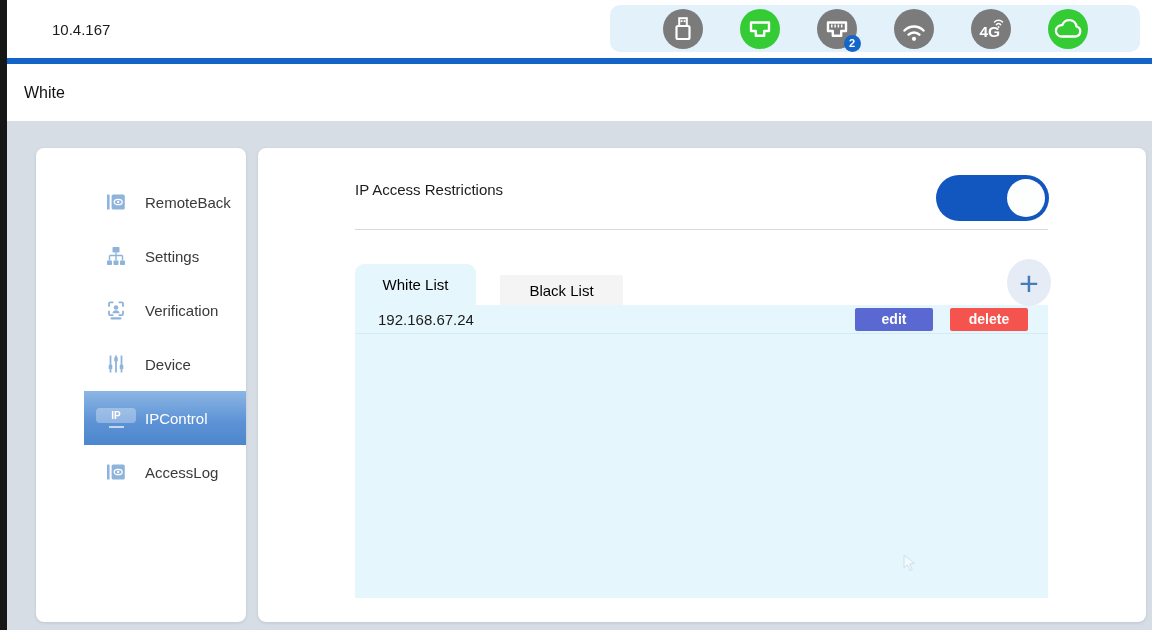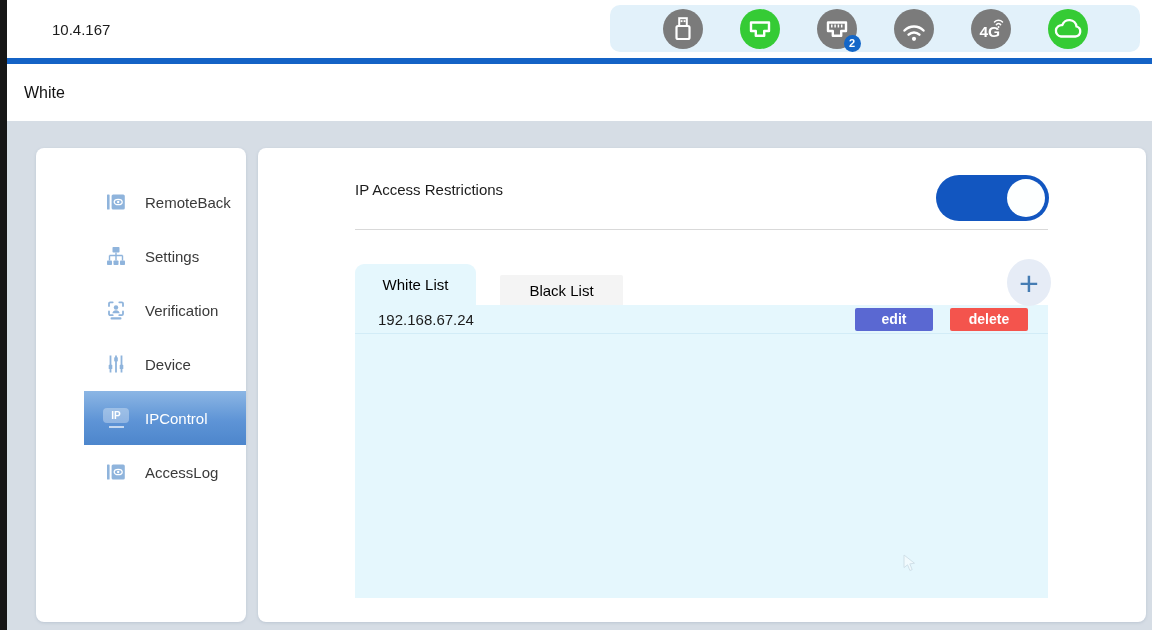--- a/index.html
+++ b/index.html
@@ -30,21 +30,21 @@
               color:#fff; font-size:15px; font-family:inherit; display:flex; align-items:center; justify-content:center;
               box-shadow:inset 0 2px 3px rgba(255,255,255,.45), 0 1px 2px rgba(0,0,0,.18); }
 
   
   .sidebar { position:absolute; left:36px; top:148px; width:210px; height:474px; background:#fff; border-radius:8px;
              padding-top:27px; overflow:hidden; box-shadow:0 1px 3px rgba(110,130,155,.25);padding-left:48px; }
   .side-item { height:54px; display:flex; align-items:center; gap:17px; padding-left:20px; font-size:15px; color:#3a3a3a; cursor:pointer; }
   .side-item .side-icon { width:24px; height:24px; color:#8fb4dc; flex:0 0 auto; display:flex; align-items:center; justify-content:center; }
   .side-item.selected { background:linear-gradient(180deg,#8cb6e4 0%,#5e94d6 55%,#4d86cc 100%); color:#ffffff; }
   .ip-glyph { width:24px; height:24px; display:flex; flex-direction:column; align-items:center; justify-content:center; }
-  .ip-glyph .ip-box { width:26px; height:15px; border-radius:4px; background:rgba(255,255,255,.32); color:#fff;
+  .ip-glyph .ip-box { width:40px; height:15px; border-radius:4px; background:rgba(255,255,255,.32); color:#fff;
                       font-size:10px; font-weight:bold; display:flex; align-items:center; justify-content:center; }
   .ip-glyph .ip-bar { width:15px; height:2px; background:rgba(255,255,255,.65); margin-top:3px; }
 
   
   .main { position:absolute; left:258px; top:148px; width:888px; height:474px; background:#fff; border-radius:8px;
           box-shadow:0 1px 3px rgba(110,130,155,.25); }
   .restrict-label { position:absolute; left:97px; top:33px; font-size:15px; color:#1c1c1c; }
   .toggle { position:absolute; right:97px; top:27px; width:113px; height:46px; border-radius:23px; background:#cfd6de; cursor:pointer; }
   .toggle.on { background:#1256c0; }
   .toggle .knob { position:absolute; left:4px; top:4px; width:38px; height:38px; border-radius:50%; background:#fdffff; }

